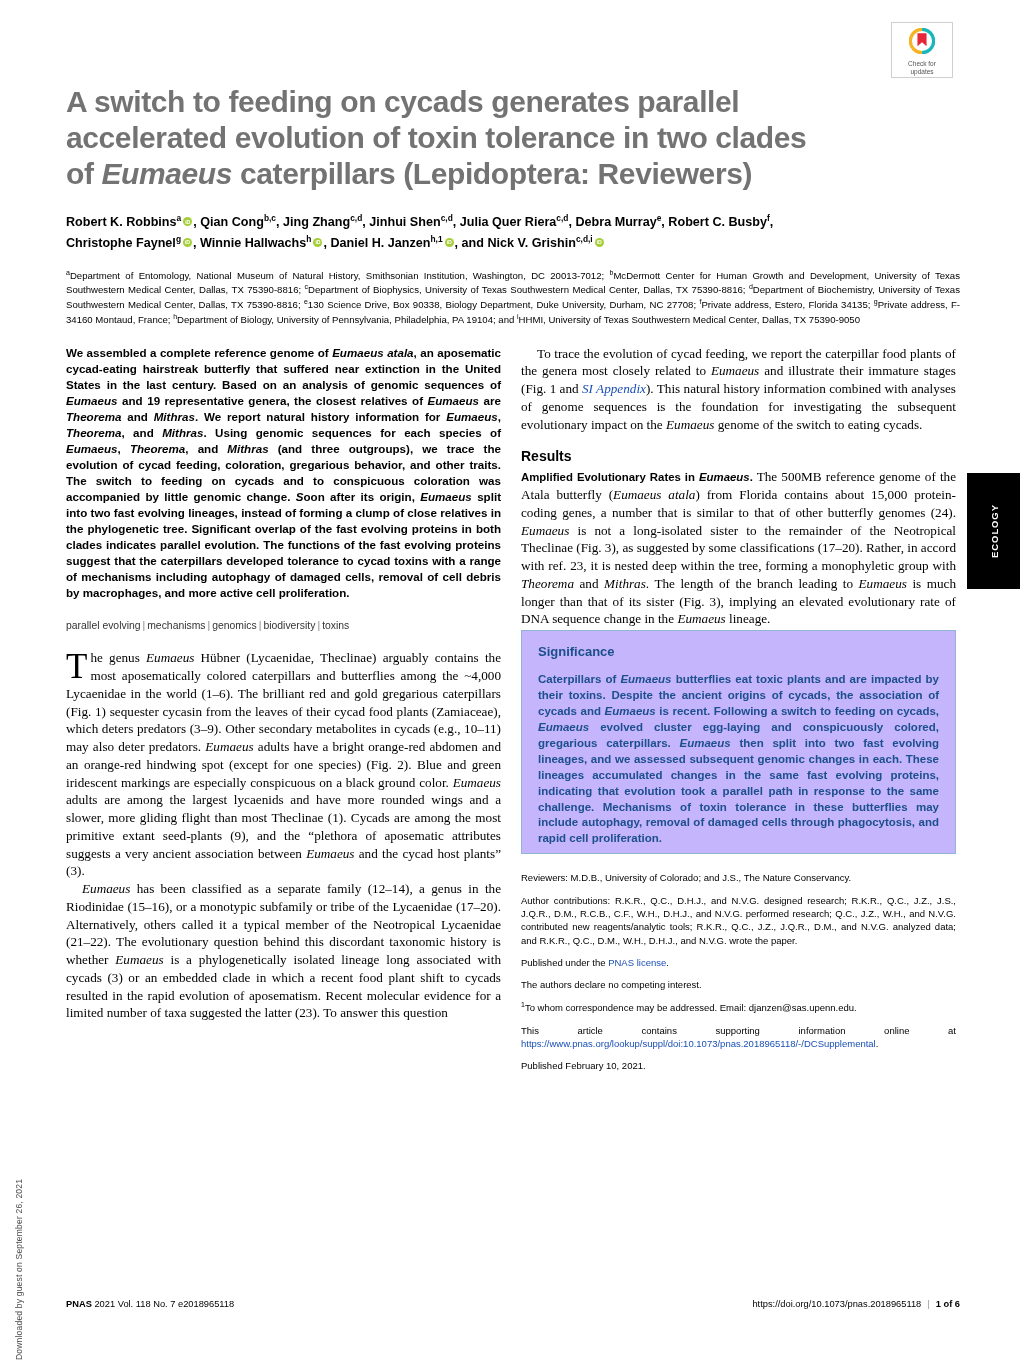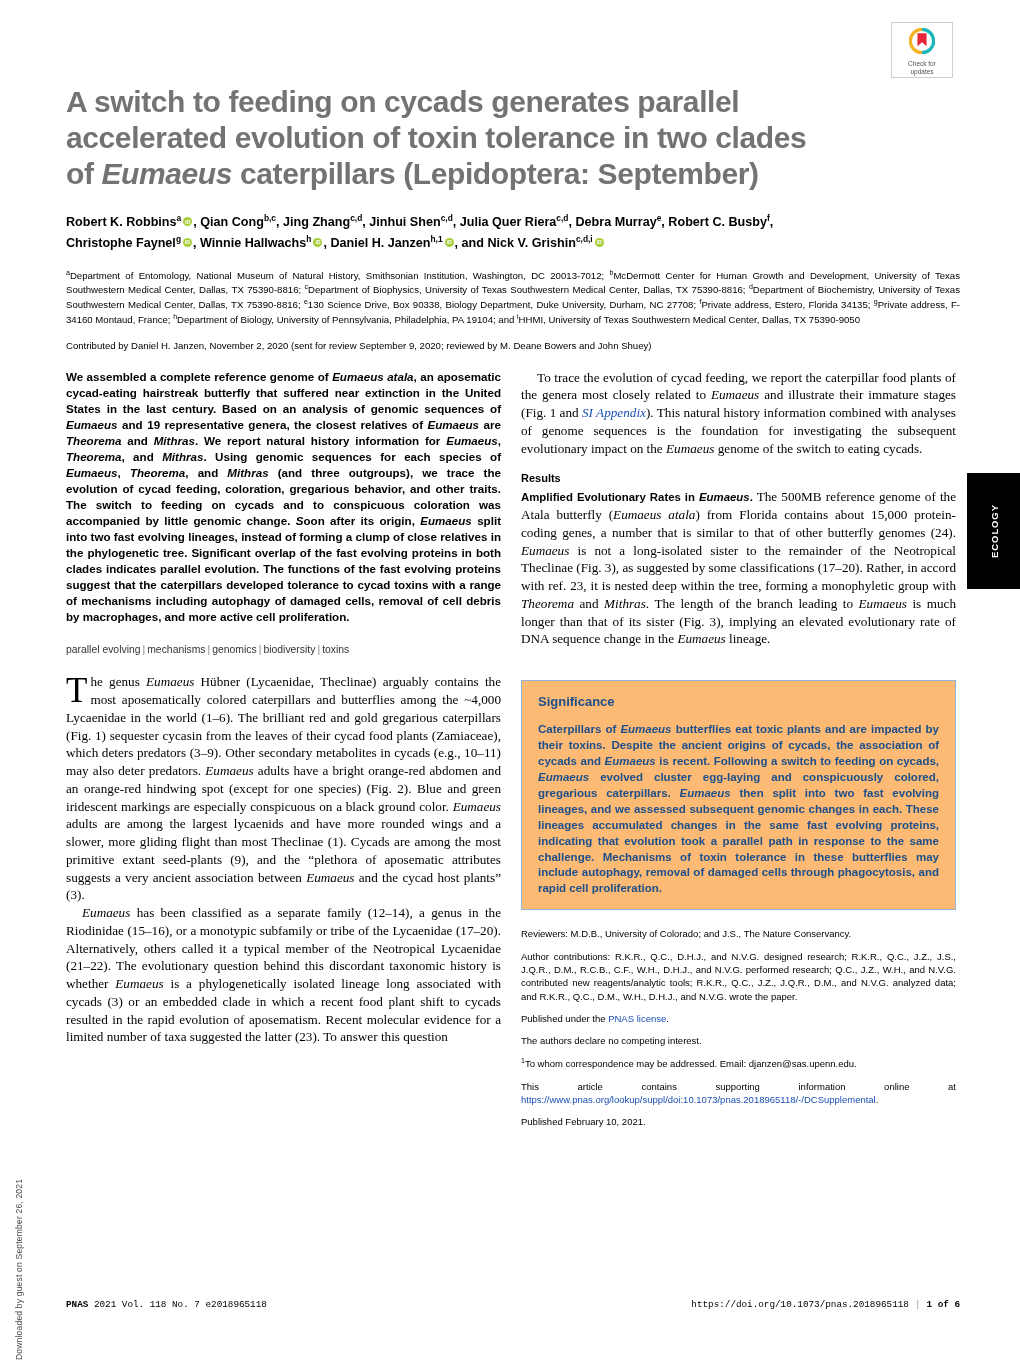--- a/index.html
+++ b/index.html
@@ -182,36 +182,36 @@
     font-weight:normal;
     padding:2px 3px 0 0;
     margin-top:1px;
   }
   .lnk{ color:#1a4fb4; }
   .lnk-i{ color:#1a4fb4; font-style:italic; }
 
   .sec-head{
     font-family:"Liberation Sans", sans-serif;
     font-weight:bold;
-    font-size:11px;
+    font-size:14px;
     margin:15px 0 4px 0;
   }
   .run-head{
     font-family:"Liberation Sans", sans-serif;
     font-weight:bold;
     font-size:11.4px;
   }
   .run-head em{ font-style:italic; }
 
   
   .significance{
-    margin-top:32px;
-    background:#fdba74;
+    margin-top:2px;
+    background:#c4b5fd;
     border:1px solid #8fb4d4;
-    padding:13px 16px 12px 16px;
+    padding:13px 16px 6px 16px;
     color:#1c4f8b;
   }
   .significance h3{
     margin:0 0 13px 0;
     font-family:"Liberation Sans", sans-serif;
     font-size:13px;
     font-weight:bold;
     color:#1c4f8b;
   }
   .significance p{
@@ -234,21 +234,21 @@
   }
   .footnotes p{ margin:0 0 9px 0; text-align:justify; }
   .footnotes a, .footnotes .lnk{ color:#1a4fb4; text-decoration:none; }
   .footnotes sup{ font-size:7px; }
 
   
   .footer{
     position:absolute;
     left:66px; top:1299px;
     width:894px;
-    font-family:Liberation Mono, monospace;
+    font-family:Liberation Sans, sans-serif;
     font-size:9.3px;
     display:flex;
     justify-content:space-between;
     align-items:baseline;
     color:#000;
   }
   .footer .brand{ font-weight:bold; }
   .footer .sep{ color:#999; padding:0 6px; }
   .footer .pg{ font-weight:bold; }
 </style>
@@ -274,42 +274,41 @@
     <span>Check for</span><br>
     <span>updates</span>
   </div>
 </div>
 
 <div class="page">
 
   <h1 class="title">
     <span>A switch to feeding on cycads generates parallel</span><br>
     <span>accelerated evolution of toxin tolerance in two clades</span><br>
-    <span><span>of </span><em>Eumaeus</em><span> caterpillars (Lepidoptera: September)</span></span>
+    <span><span>of </span><em>Eumaeus</em><span> caterpillars (Lepidoptera: Reviewers)</span></span>
   </h1>
 
   <div class="authors">
     <span>Robert K. Robbins</span><span class="sup">a</span><span class="orcid"></span>,
     <span>Qian Cong</span><span class="sup">b,c</span>,
     <span>Jing Zhang</span><span class="sup">c,d</span>,
     <span>Jinhui Shen</span><span class="sup">c,d</span>,
     <span>Julia Quer Riera</span><span class="sup">c,d</span>,
     <span>Debra Murray</span><span class="sup">e</span>,
     <span>Robert C. Busby</span><span class="sup">f</span>,<br>
     <span>Christophe Faynel</span><span class="sup">g</span><span class="orcid"></span>,
     <span>Winnie Hallwachs</span><span class="sup">h</span><span class="orcid"></span>,
     <span>Daniel H. Janzen</span><span class="sup">h,1</span><span class="orcid"></span>, and
     <span>Nick V. Grishin</span><span class="sup">c,d,i</span><span class="orcid"></span>
   </div>
 
   <div class="affil">
     <sup>a</sup>Department of Entomology, National Museum of Natural History, Smithsonian Institution, Washington, DC 20013-7012; <sup>b</sup>McDermott Center for Human Growth and Development, University of Texas Southwestern Medical Center, Dallas, TX 75390-8816; <sup>c</sup>Department of Biophysics, University of Texas Southwestern Medical Center, Dallas, TX 75390-8816; <sup>d</sup>Department of Biochemistry, University of Texas Southwestern Medical Center, Dallas, TX 75390-8816; <sup>e</sup>130 Science Drive, Box 90338, Biology Department, Duke University, Durham, NC 27708; <sup>f</sup>Private address, Estero, Florida 34135; <sup>g</sup>Private address, F-34160 Montaud, France; <sup>h</sup>Department of Biology, University of Pennsylvania, Philadelphia, PA 19104; and <sup>i</sup>HHMI, University of Texas Southwestern Medical Center, Dallas, TX 75390-9050
   </div>
 
-  <div class="contributed">Contributed by Daniel H. Janzen, November 2, 2020 (sent for review September 9, 2020; reviewed by M. Deane Bowers and John Shuey)</div>
 
   <div class="cols">
 
     <div class="col">
 
       <div class="abstract">
         We assembled a complete reference genome of <em>Eumaeus atala</em>, an aposematic cycad-eating hairstreak butterfly that suffered near extinction in the United States in the last century. Based on an analysis of genomic sequences of <em>Eumaeus</em> and 19 representative genera, the closest relatives of <em>Eumaeus</em> are <em>Theorema</em> and <em>Mithras</em>. We report natural history information for <em>Eumaeus</em>, <em>Theorema</em>, and <em>Mithras</em>. Using genomic sequences for each species of <em>Eumaeus</em>, <em>Theorema</em>, and <em>Mithras</em> (and three outgroups), we trace the evolution of cycad feeding, coloration, gregarious behavior, and other traits. The switch to feeding on cycads and to conspicuous coloration was accompanied by little genomic change. <em>S</em>oon after its origin, <em>Eumaeus</em> split into two fast evolving lineages, instead of forming a clump of close relatives in the phylogenetic tree. Significant overlap of the fast evolving proteins in both clades indicates parallel evolution. The functions of the fast evolving proteins suggest that the caterpillars developed tolerance to cycad toxins with a range of mechanisms including autophagy of damaged cells, removal of cell debris by macrophages, and more active cell proliferation.
       </div>
 
       <div class="keywords">

